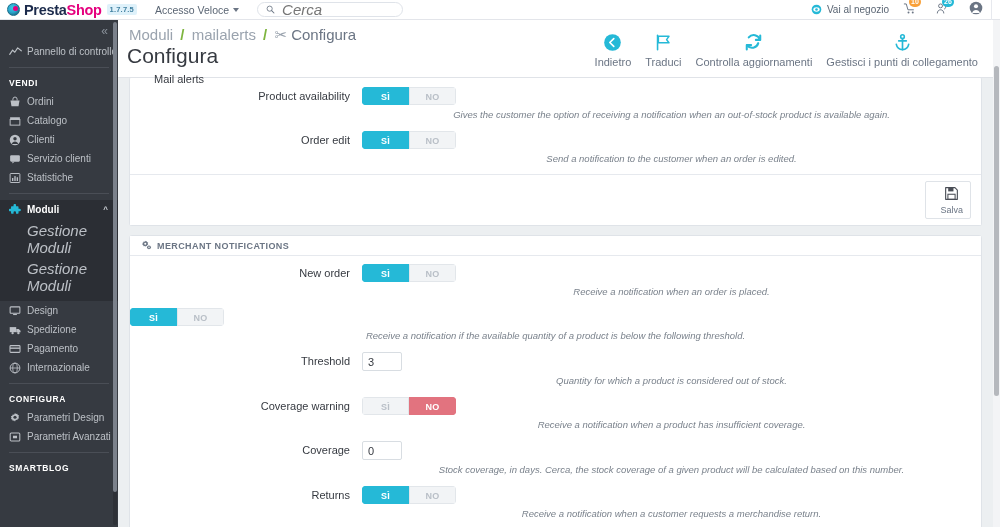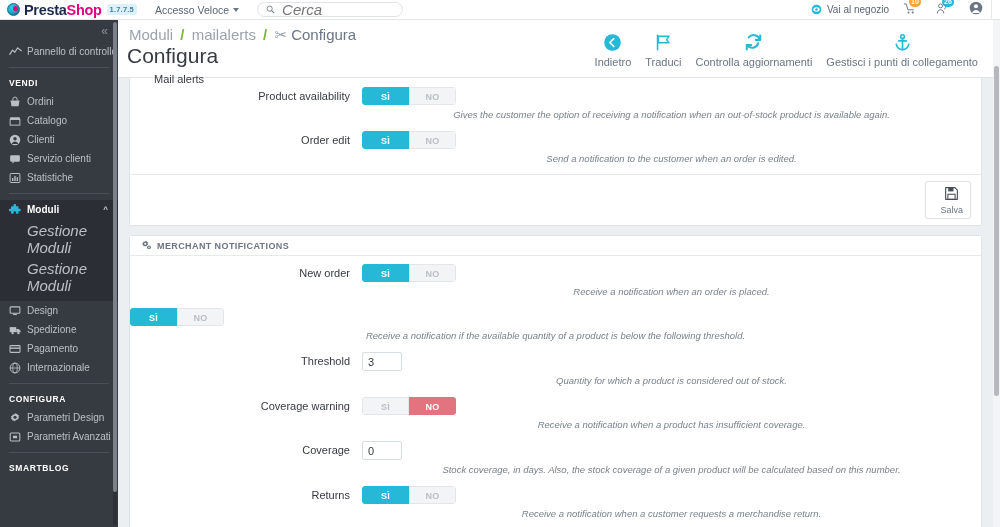--- a/index.html
+++ b/index.html
@@ -611,21 +611,21 @@
             <div class="switch-opt on-no">NO</div>
           </div>
           <div class="help-text">Receive a notification when a product has insufficient coverage.</div>
         </div>
       </div>
 
       <div class="form-row">
         <div class="form-label">Coverage</div>
         <div class="form-field">
           <input class="text-input" value="0" style="">
-          <div class="help-text">Stock coverage, in days. Also, the stock coverage of a given product will be calculated based on this number.</div>
+          <div class="help-text">Stock coverage, in days. Cerca, the stock coverage of a given product will be calculated based on this number.</div>
         </div>
       </div>
 
       <div class="form-row">
         <div class="form-label">Returns</div>
         <div class="form-field">
           <div class="switch">
             <div class="switch-opt on-yes">SÌ</div>
             <div class="switch-opt off-state">NO</div>
           </div>

